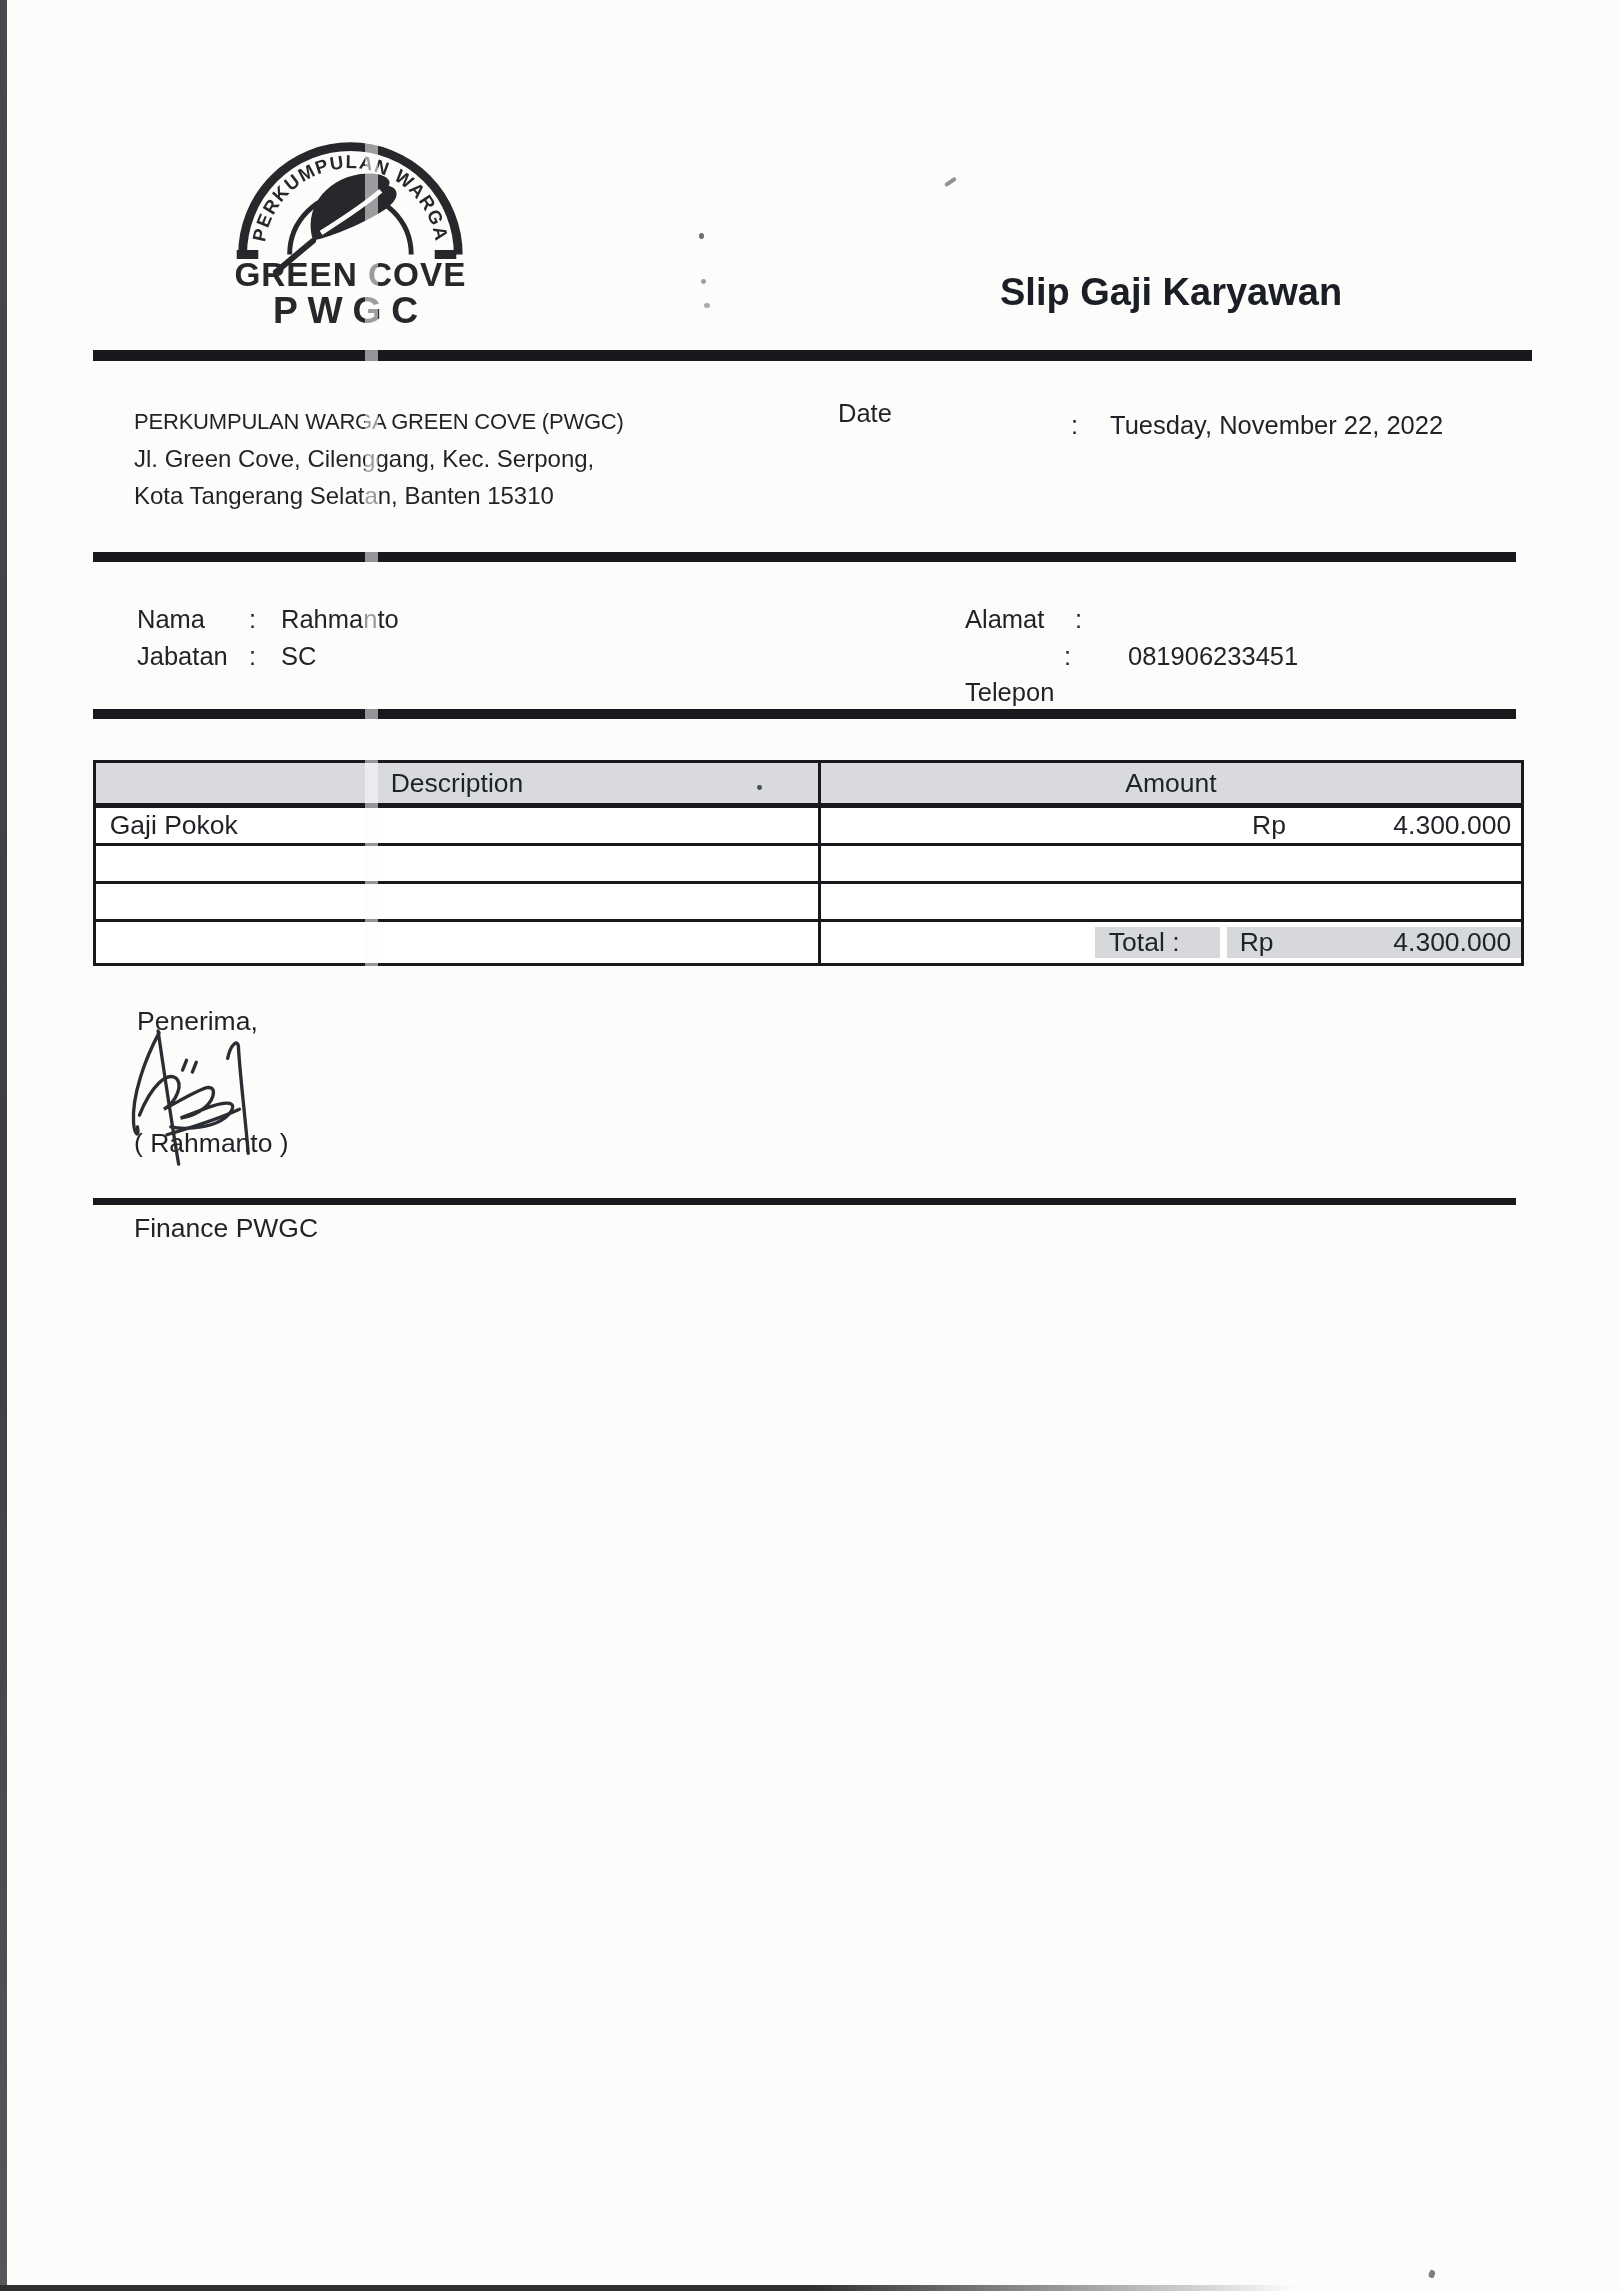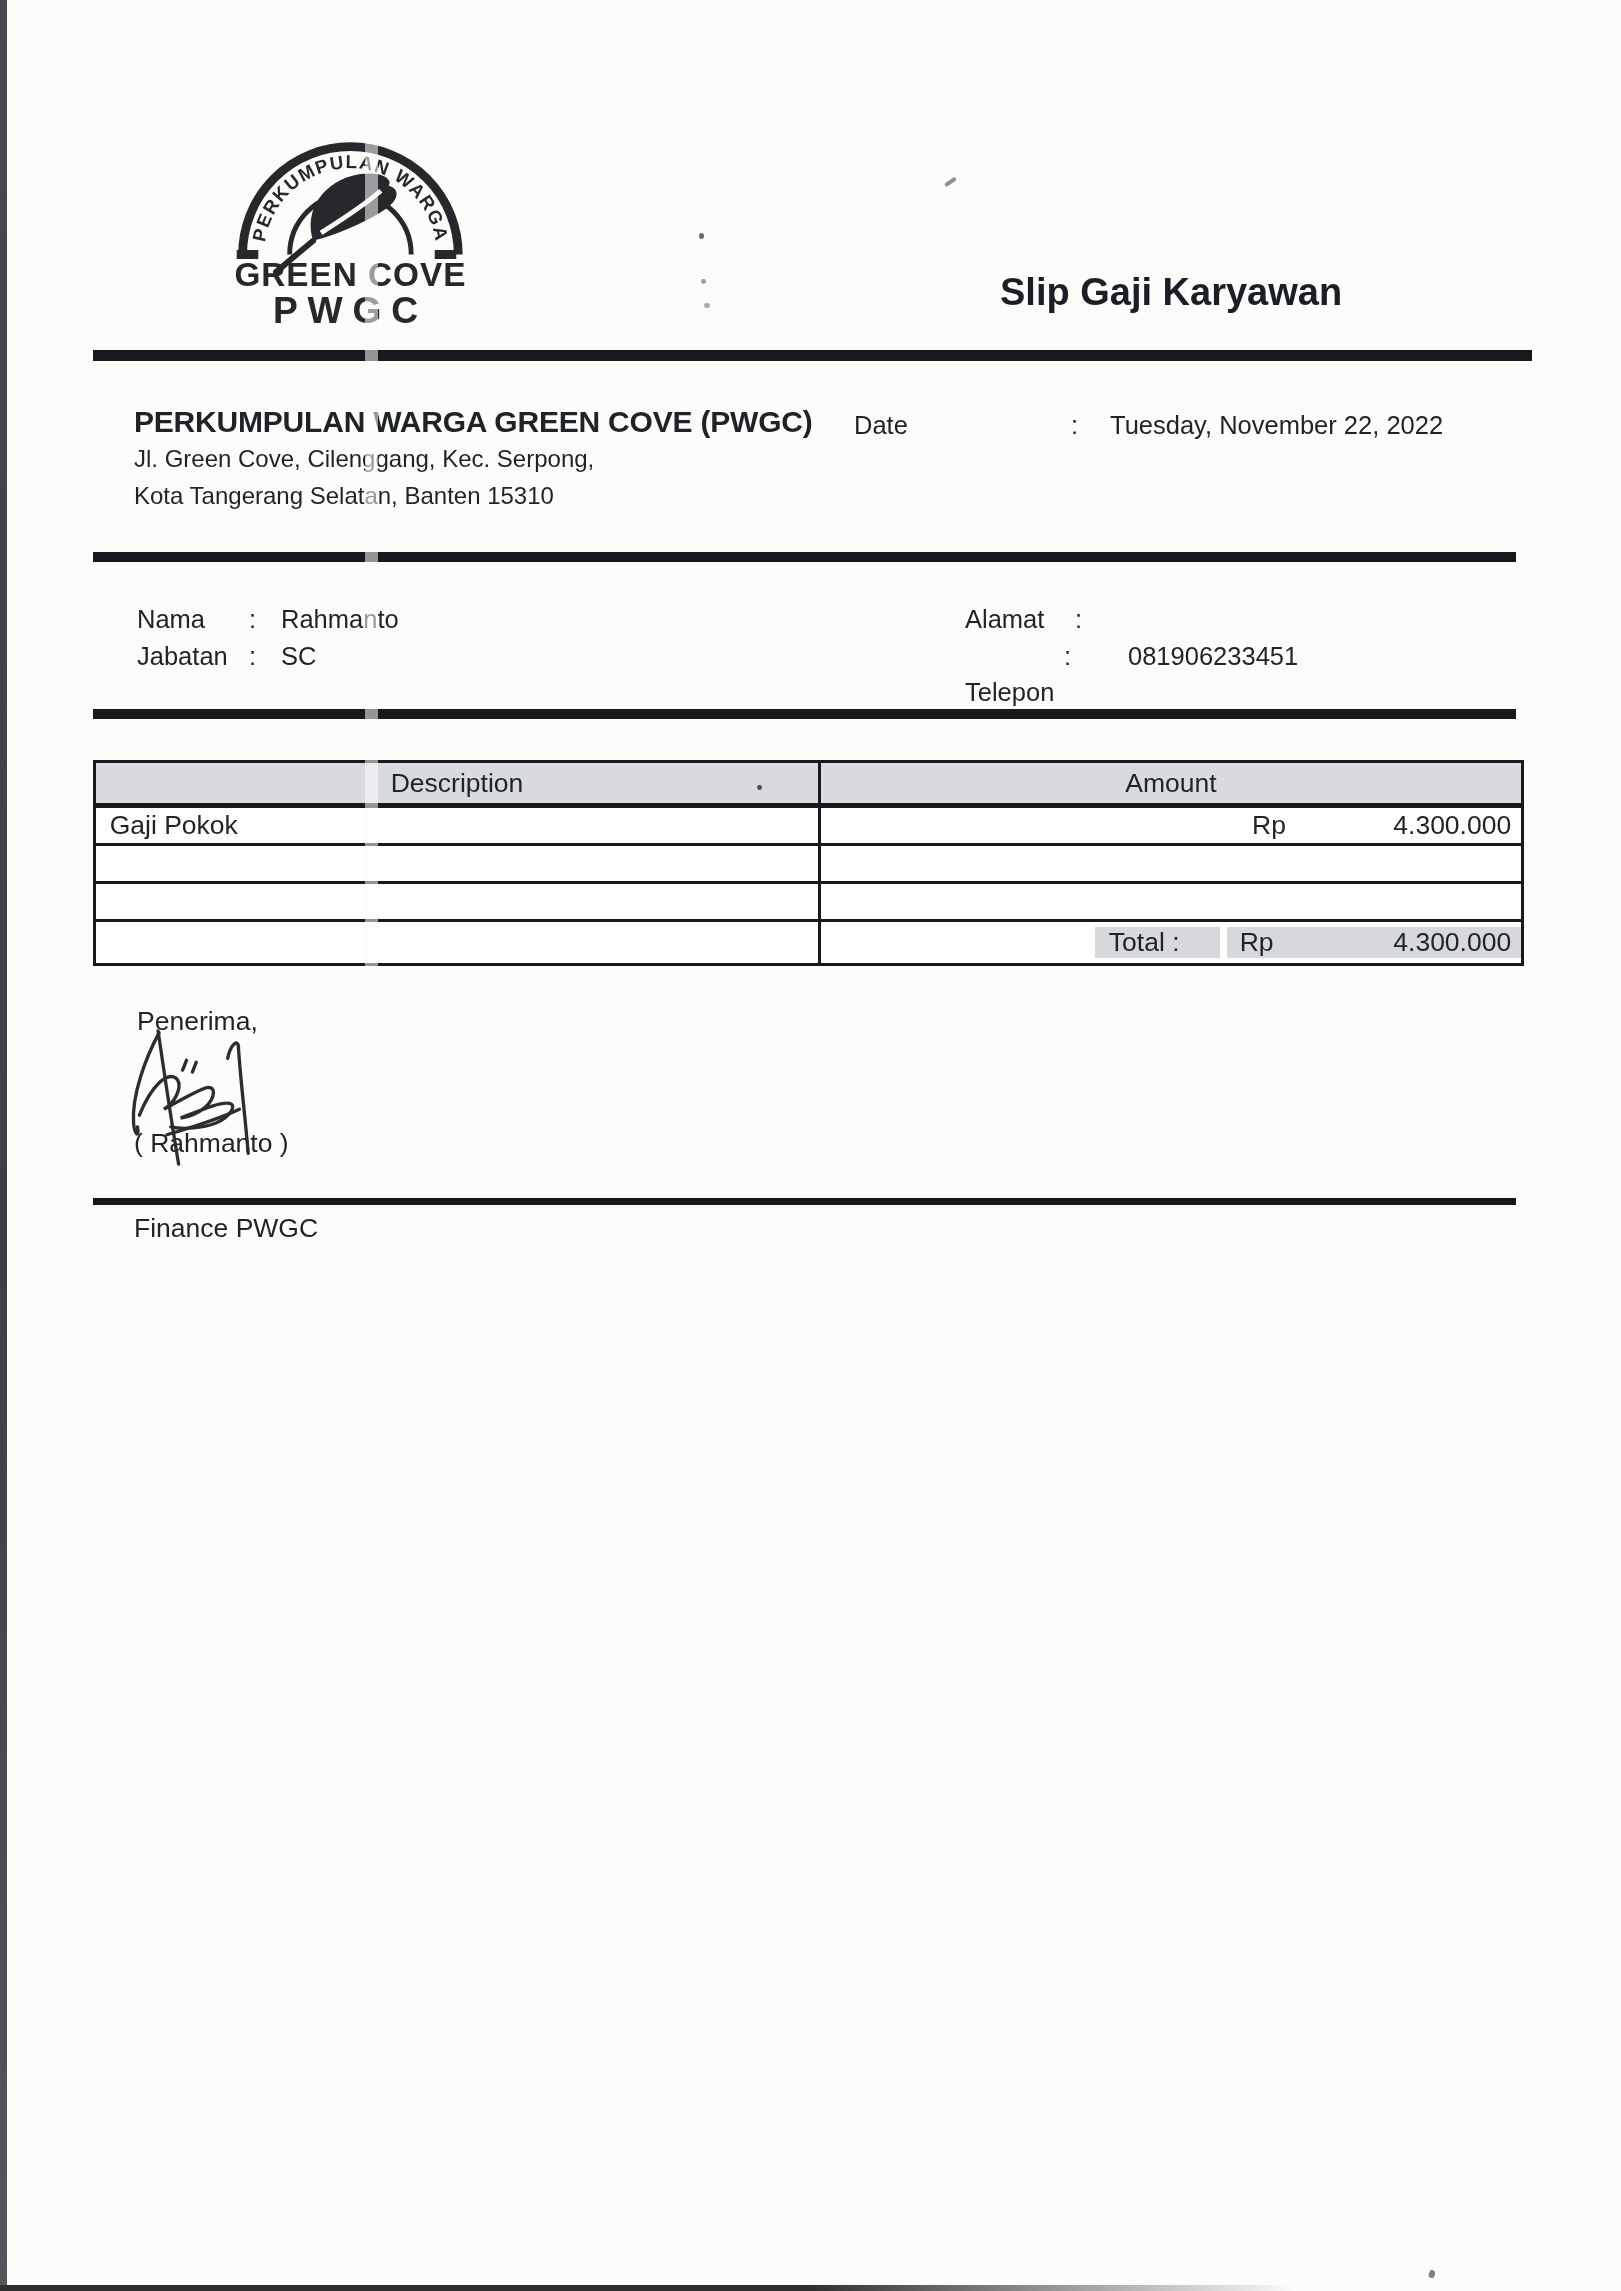--- a/index.html
+++ b/index.html
@@ -42,25 +42,25 @@
   
   .rule { position: absolute; background: #17191c; }
   .rule1 { left: 93px; top: 350px; width: 1439px; height: 10.8px; }
   .rule2 { left: 93px; top: 552px; width: 1423px; height: 9.8px; }
   .rule3 { left: 93px; top: 709px; width: 1423px; height: 9.8px; }
   .rule-thin { left: 93px; top: 1198px; width: 1423px; height: 6.9px; }
 
   
   .txt { position: absolute; font-size: 25.5px; line-height: 31px; white-space: pre; }
 
-  .company-name { left: 134px; top: 406px; font-size: 30px; font-weight: bold; letter-spacing: -0.2px; }
+  .company-name { left: 134px; top: 406px; font-size: 22px; font-weight: normal; letter-spacing: -0.2px; }
   .addr1 { left: 134px; top: 443px; font-size: 24px; }
   .addr2 { left: 134px; top: 480px; font-size: 24px; }
 
-  .date-label { left: 838px; top: 410px; margin-left: 16px; }
+  .date-label { left: 838px; top: 398px; }
   .date-colon { left: 1071px; top: 410px; }
   .date-value { left: 1110px; top: 410px; }
 
   .nama-label    { left: 137px;  top: 604px; }
   .nama-colon    { left: 249px;  top: 604px; }
   .nama-value    { left: 281px;  top: 604px; }
   .jabatan-label { left: 137px;  top: 641px; }
   .jabatan-colon { left: 249px;  top: 641px; }
   .jabatan-value { left: 281px;  top: 641px; }
   .alamat-label  { left: 965px;  top: 604px; }

